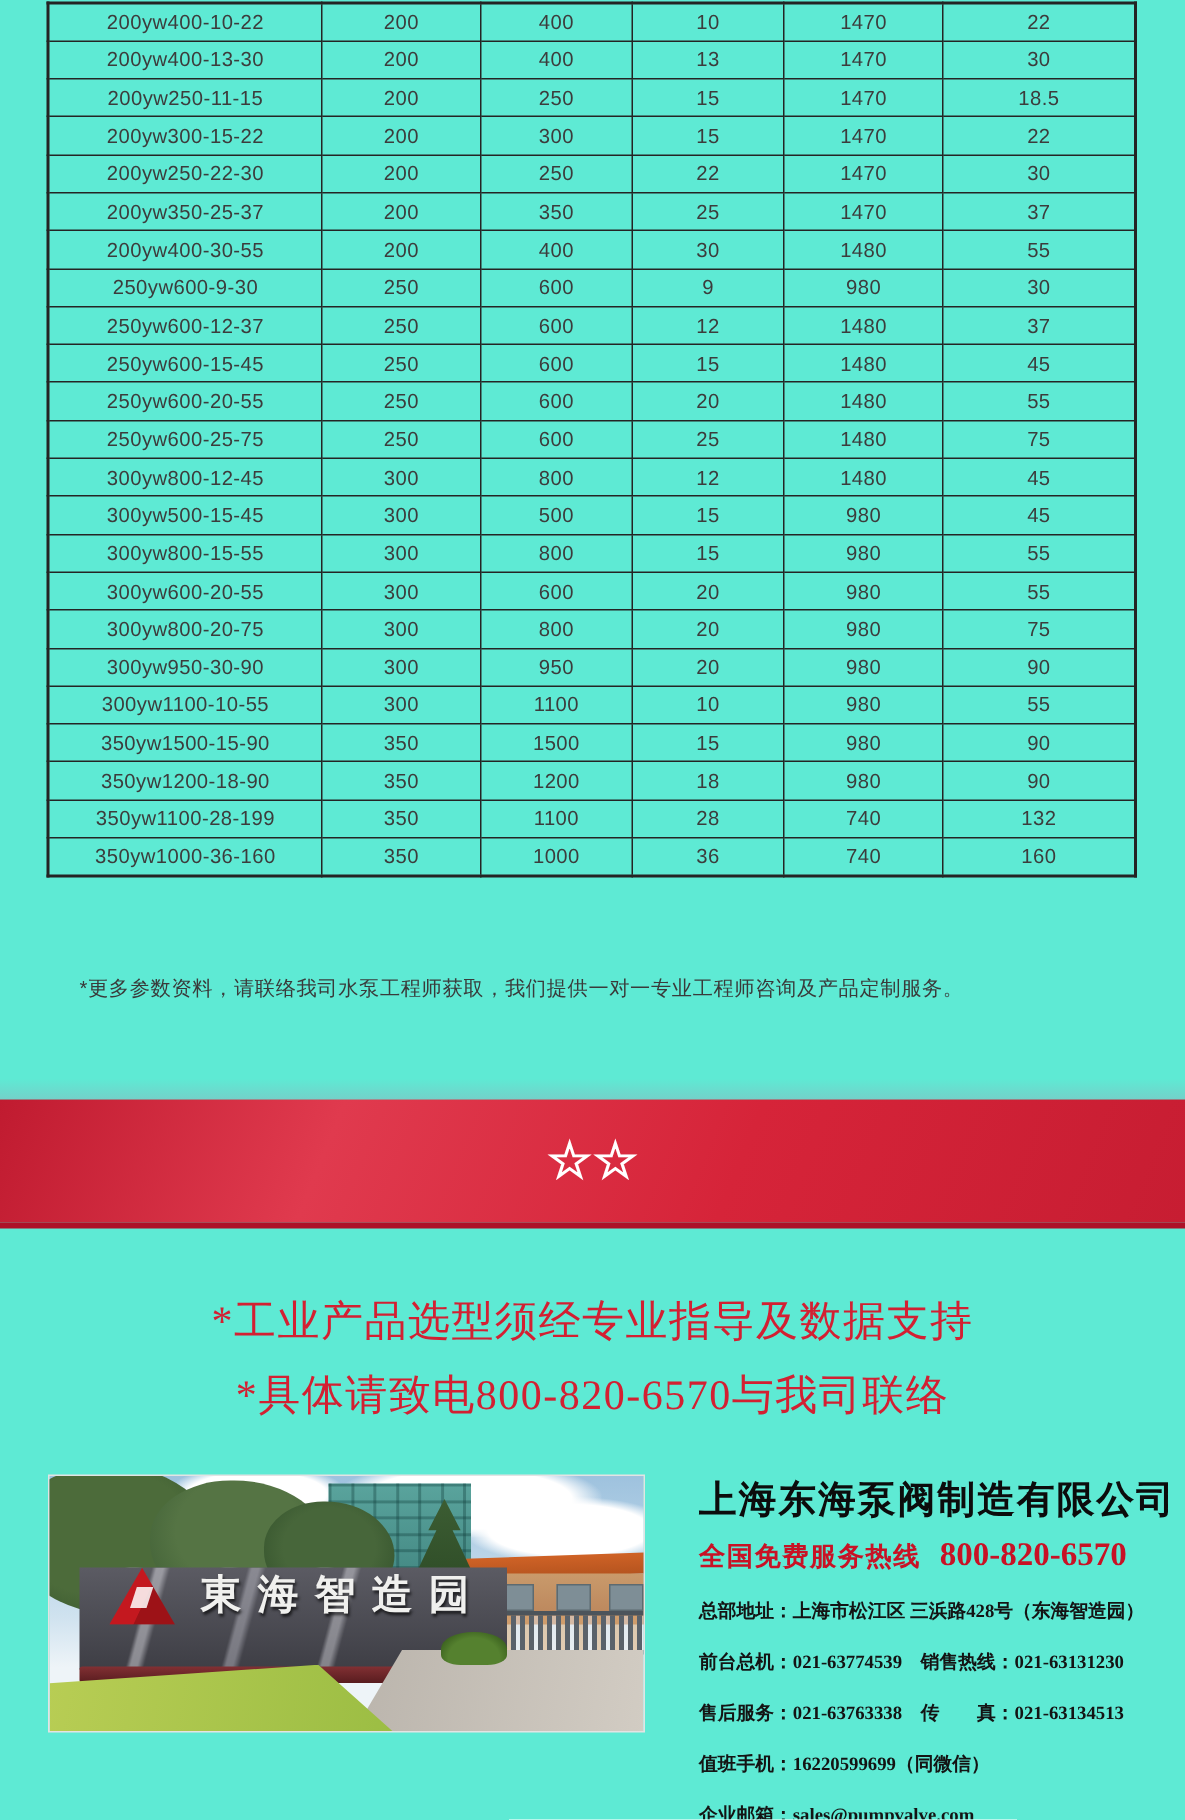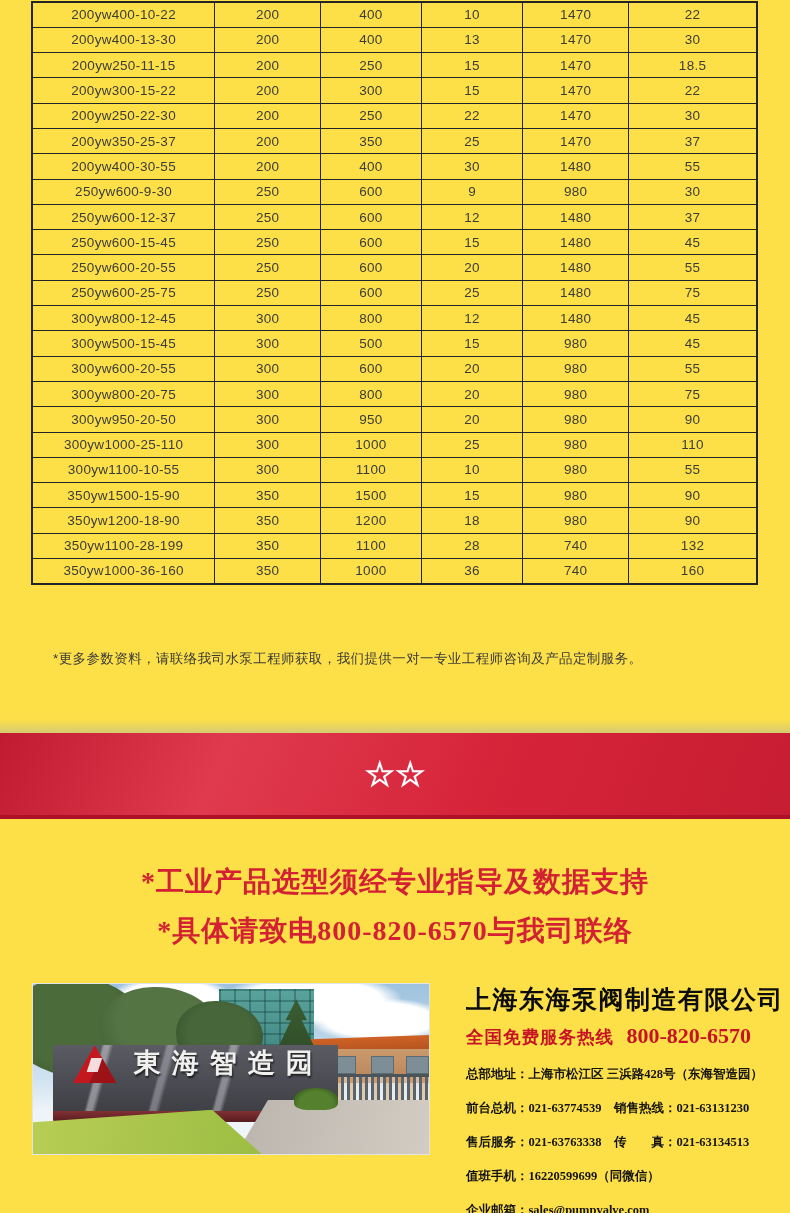--- a/index.html
+++ b/index.html
@@ -1,19 +1,19 @@
 <!DOCTYPE html>
 <html><head>
 <meta charset="utf-8">
 <style>
   * { margin:0; padding:0; box-sizing:border-box; }
   html,body { background:#fff; }
   .page {
     position:relative; width:790px; height:1213px; margin:0 auto;
-    background:#fde047; overflow:hidden;
+    background:#5eead4; overflow:hidden;
     font-family:"Liberation Sans", sans-serif;
   }
 
   
   .table-wrap { position:absolute; top:1px; left:31px; width:727px; }
   table.spec {
     width:100%; border-collapse:collapse; table-layout:fixed;
     border:2px solid #242424;
   }
   table.spec td {
@@ -43,21 +43,21 @@
     color:#ffffff; font-size:34px; font-weight:bold; line-height:1;
   }
   .banner .title {
     color:#ffffff; font-size:40px; font-weight:bold;
     letter-spacing:16px; margin:0 10px 0 26px; line-height:1;
   }
 
   
   .notice {
     position:absolute; top:857px; left:0; width:790px;
-    text-align:center; color:#d32032; font-weight:bold;
+    text-align:center; color:#d32032; font-weight:normal;
     font-family:"Liberation Serif", serif;
     font-size:28px; line-height:49px; letter-spacing:1px;
   }
 
   
   .footer { position:absolute; top:983px; left:0; width:790px; height:230px; }
 
   .photo {
     position:absolute; left:32px; top:0; width:398px; height:172px;
     overflow:hidden; border:1px solid #e3e3e3;
@@ -292,50 +292,50 @@
           </tr>
           <tr>
             <td>300yw500-15-45</td>
             <td>300</td>
             <td>500</td>
             <td>15</td>
             <td>980</td>
             <td>45</td>
           </tr>
           <tr>
+            <td>300yw800-15-55</td>
+            <td>300</td>
+            <td>800</td>
+            <td>15</td>
+            <td>980</td>
+            <td>55</td>
+          </tr>
+          <tr>
             <td>300yw600-20-55</td>
             <td>300</td>
             <td>600</td>
             <td>20</td>
             <td>980</td>
             <td>55</td>
           </tr>
           <tr>
             <td>300yw800-20-75</td>
             <td>300</td>
             <td>800</td>
             <td>20</td>
             <td>980</td>
             <td>75</td>
           </tr>
           <tr>
-            <td>300yw950-20-50</td>
+            <td>300yw950-30-90</td>
             <td>300</td>
             <td>950</td>
             <td>20</td>
             <td>980</td>
             <td>90</td>
-          </tr>
-          <tr>
-            <td>300yw1000-25-110</td>
-            <td>300</td>
-            <td>1000</td>
-            <td>25</td>
-            <td>980</td>
-            <td>110</td>
           </tr>
           <tr>
             <td>300yw1100-10-55</td>
             <td>300</td>
             <td>1100</td>
             <td>10</td>
             <td>980</td>
             <td>55</td>
           </tr>
           <tr>

